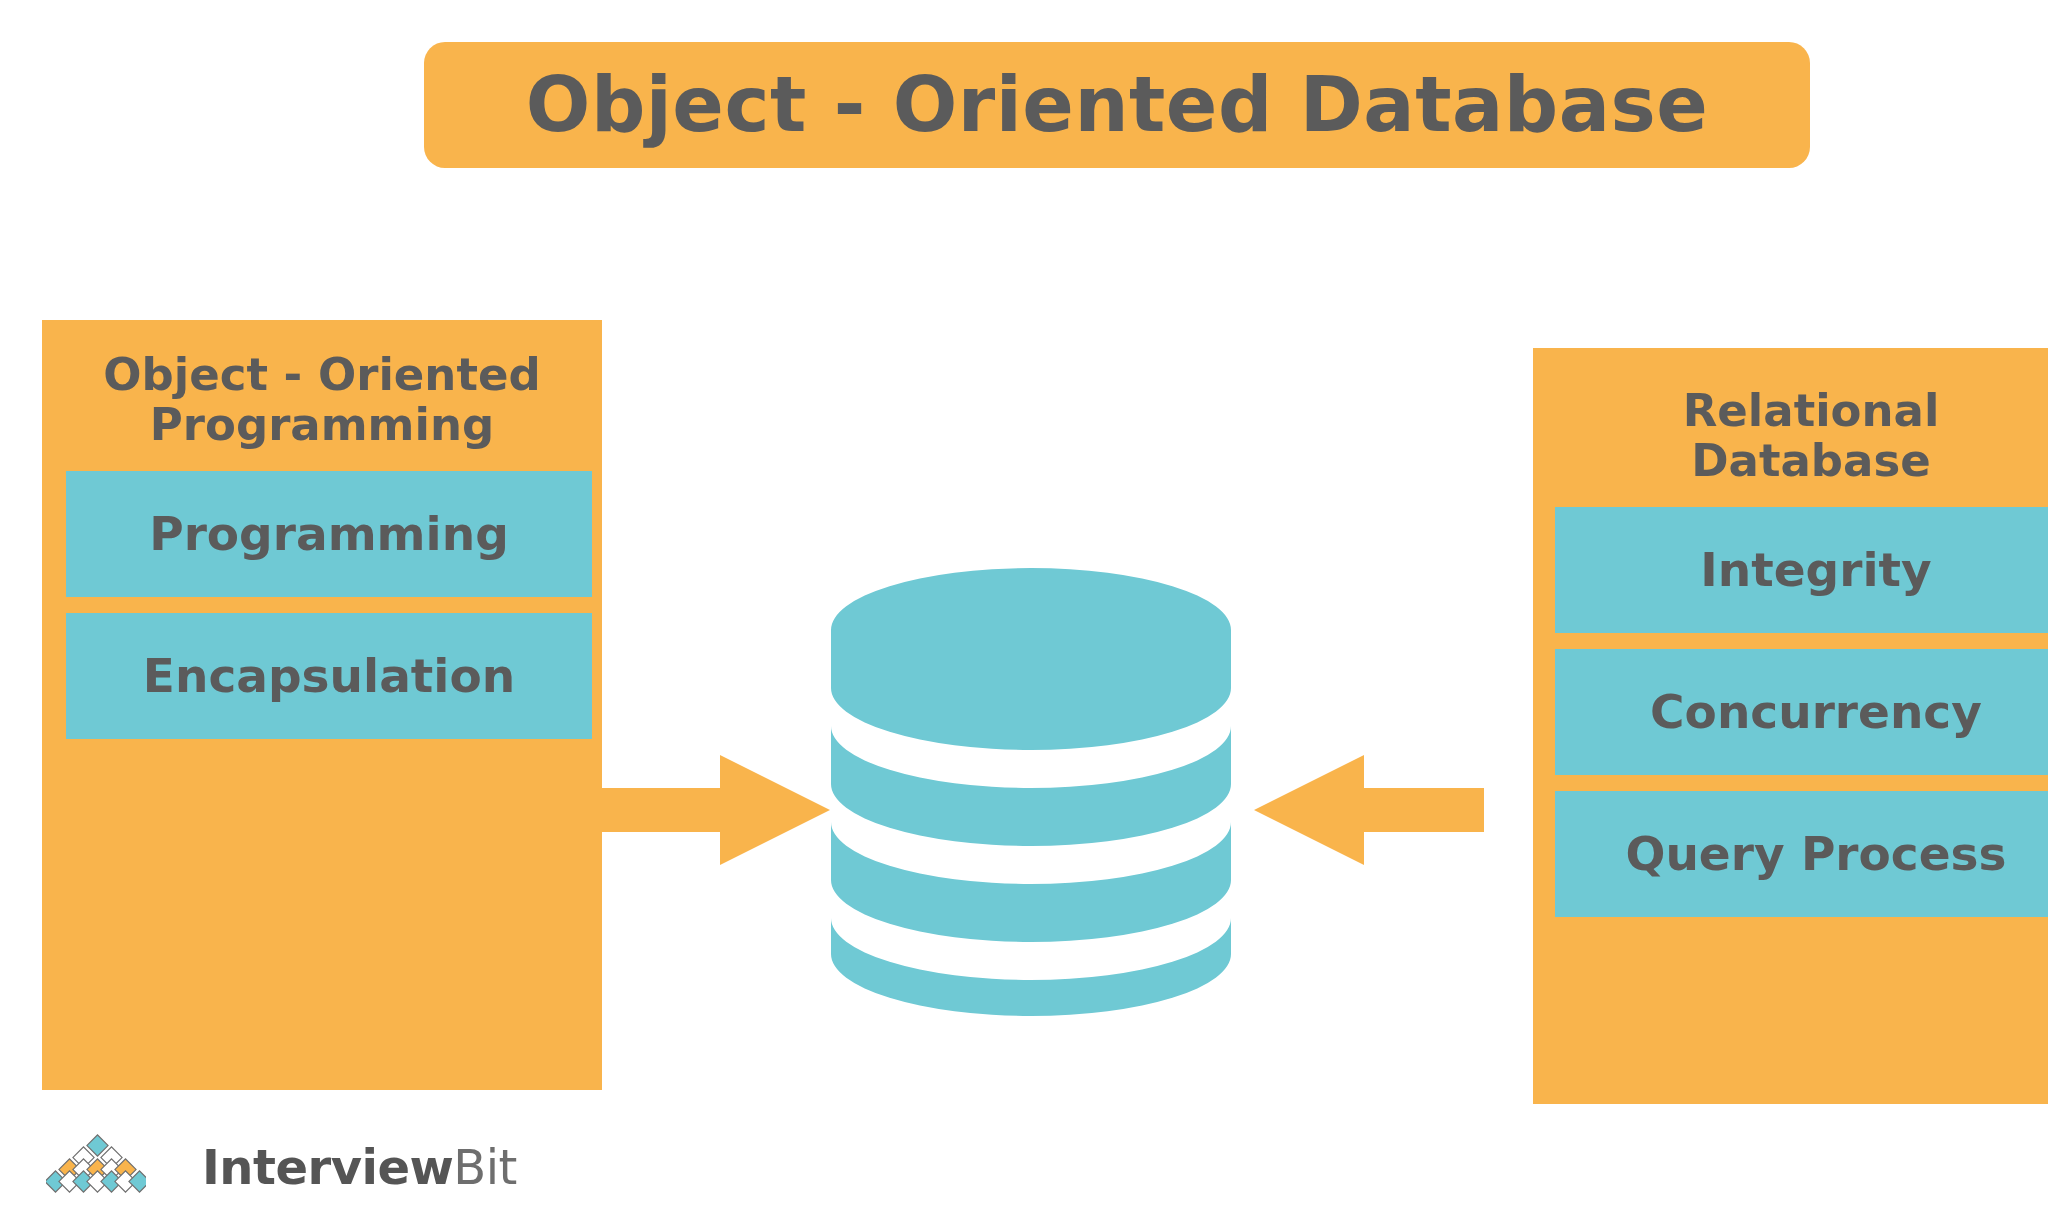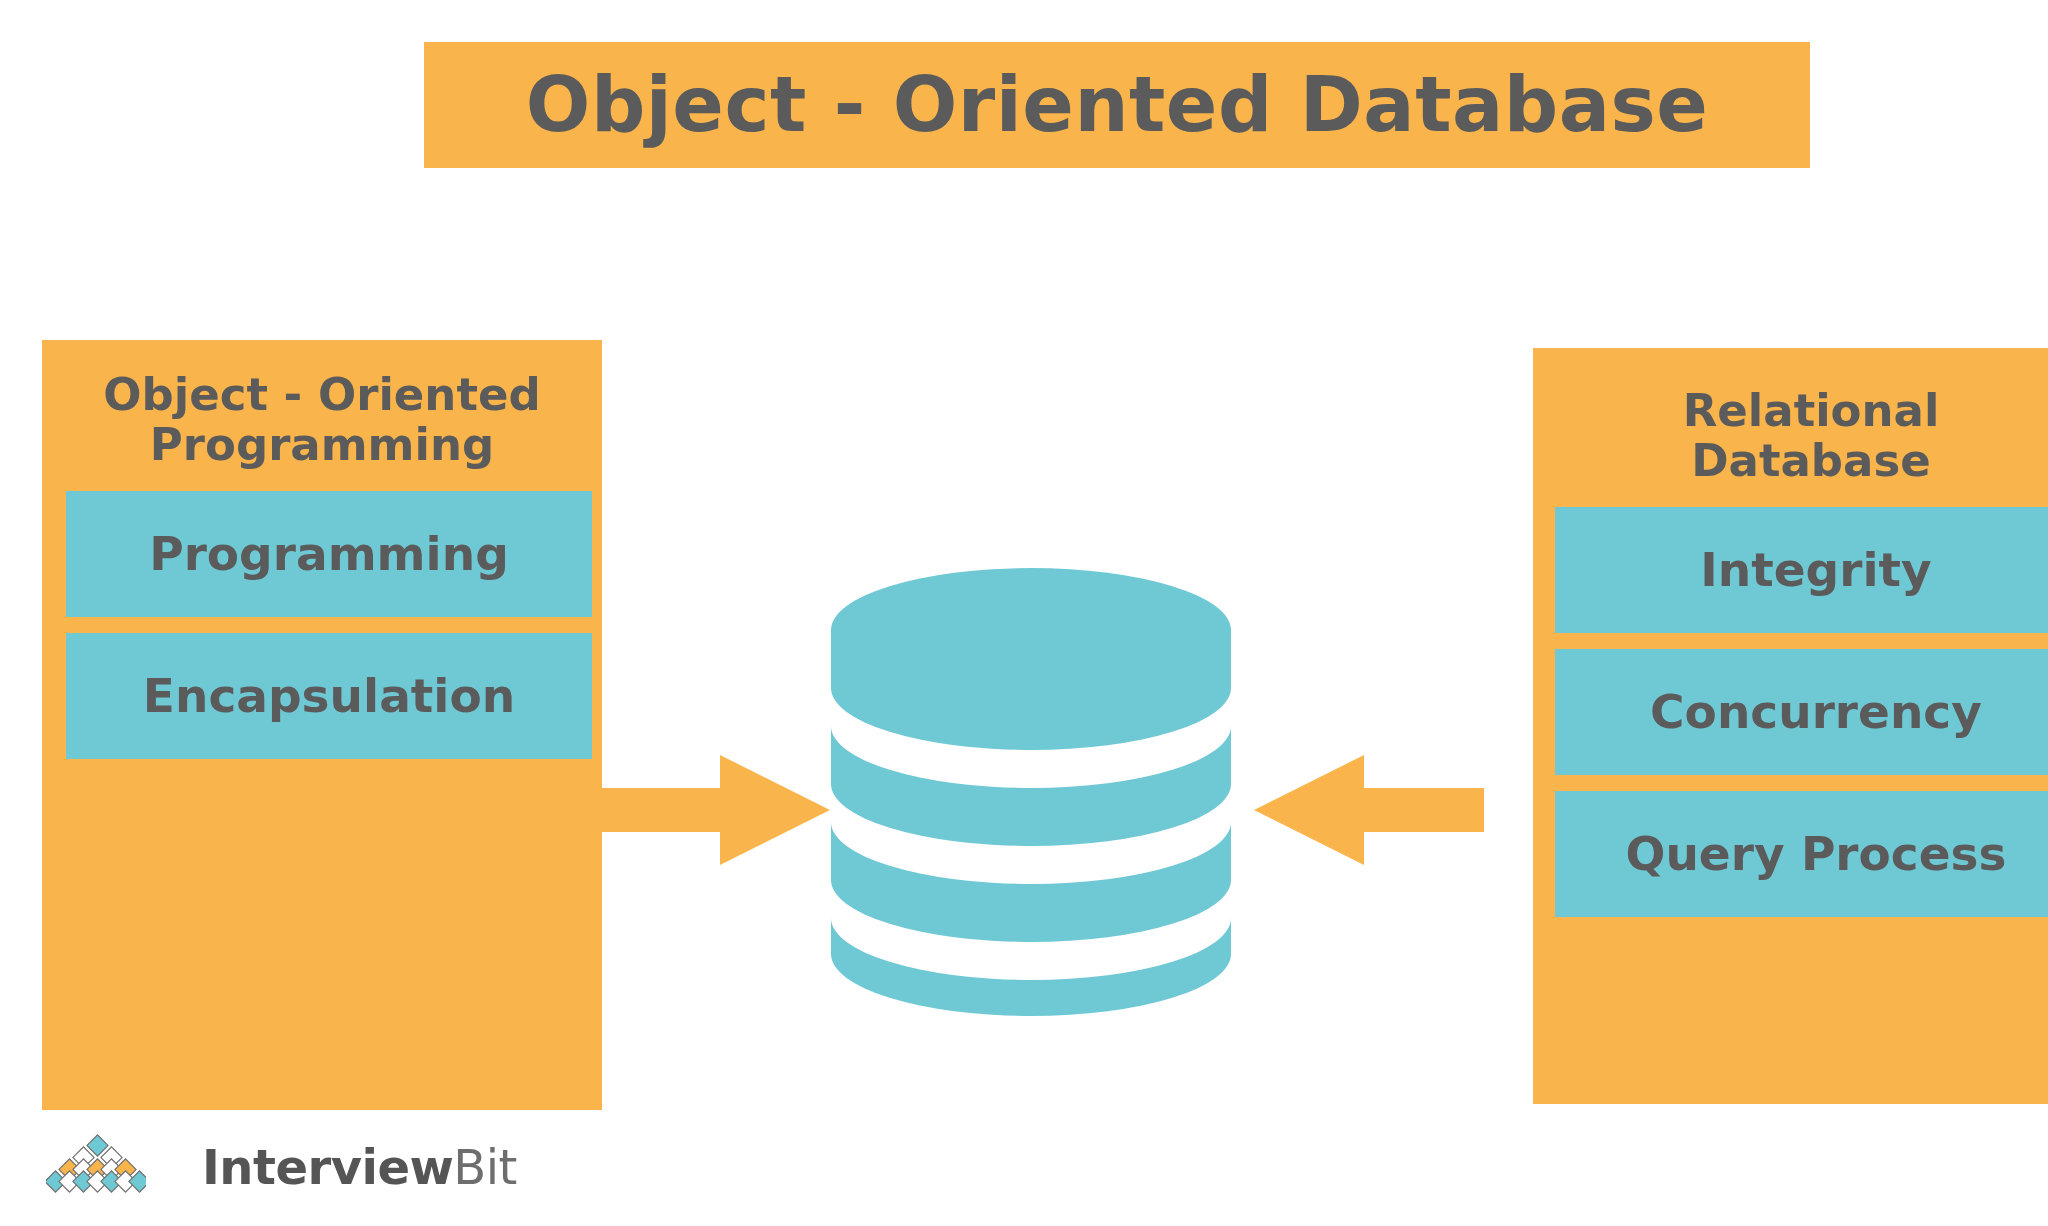--- a/index.html
+++ b/index.html
@@ -14,40 +14,40 @@
     width:2048px; height:1226px;
     background:#ffffff;
   }
 
   
   #title-banner {
     position:absolute;
     left:424px; top:42px;
     width:1386px; height:126px;
     background:#F9B44C;
-    display:flex; align-items:center; justify-content:center;
+    display:flex; align-items:center; justify-content:center;border-radius:21px;
   }
   #title-text {
     font-size:76px;
     font-weight:bold;
     color:#5B5B5B;
     letter-spacing:0.5px;
     white-space:nowrap;
     line-height:1;
   }
 
   
   .panel {
     position:absolute;
     background:#F9B44C;
     display:flex;
     flex-direction:column;
     align-items:stretch;
   }
-  #panel-left  { left:42px;  top:340px; width:560px; height:770px; }
+  #panel-left  { left:42px;  top:320px; width:560px; height:770px; }
   #panel-right { left:1533px; top:348px; width:556px; height:756px; }
 
   .panel-title {
     color:#5B5B5B;
     font-size:45px;
     font-weight:bold;
     text-align:center;
     line-height:1.12;
     padding:28px 18px 20px 18px;
     white-space:pre-line;

